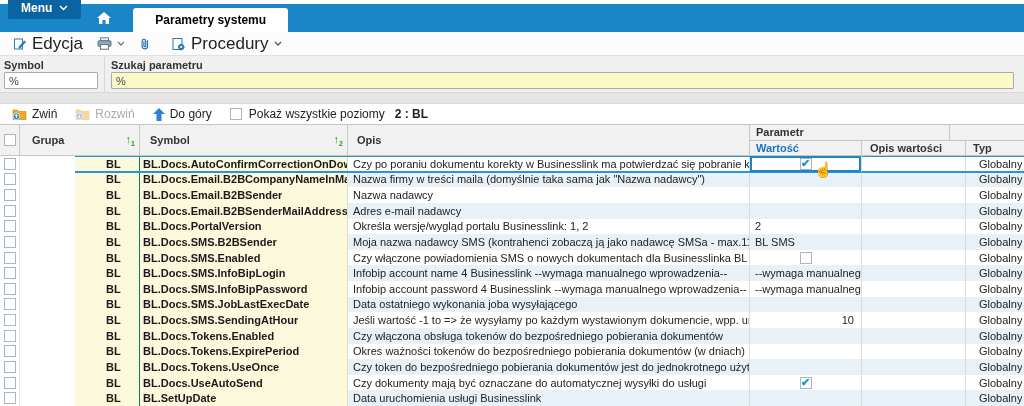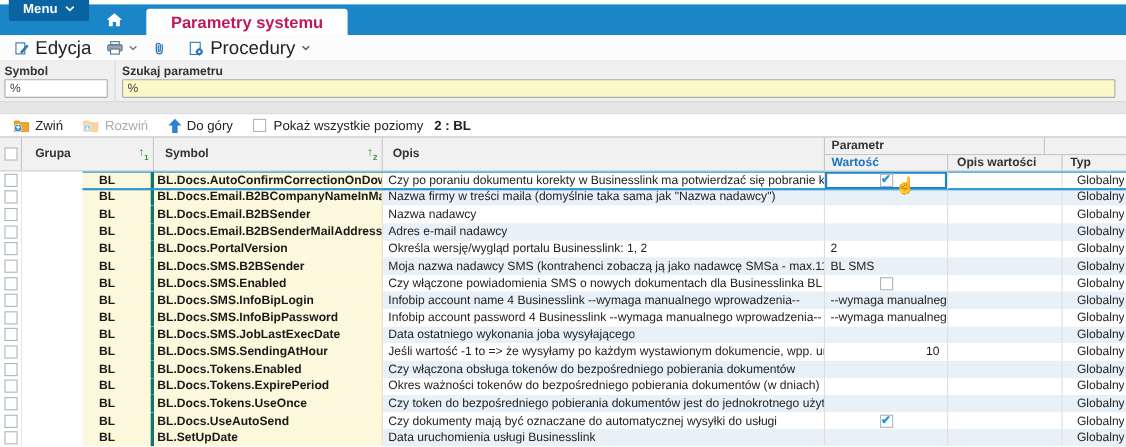--- a/index.html
+++ b/index.html
@@ -13,21 +13,21 @@
   body{width:1024px;height:406px;overflow:hidden;background:#fff;}
   .app{width:1024px;height:406px;position:relative;background:#fff;}
 
   
   .topstrip{height:4px;background:#fff;}
   .topbar{height:28px;background:var(--topbar-blue);display:flex;align-items:flex-end;}
   .menu-btn{height:22px;margin:0 0 20px 8px;padding:0 13px;background:var(--menu-blue);
     color:#fff;font-size:12px;font-weight:bold;display:flex;align-items:center;gap:7px;border-radius:2px;align-self:center;}
   .home-btn{width:30px;height:24px;display:flex;align-items:center;justify-content:center;align-self:center;margin-left:8px;}
   .tab{height:24px;margin-left:14px;padding:0 22px;background:#fff;border-radius:3px 3px 0 0;
-    display:flex;align-items:center;font-size:15px;font-weight:bold;color:#be185d;}
+    display:flex;align-items:center;font-size:12px;font-weight:bold;color:#000000;}
 
   
   .toolbar1{height:24px;background:#FCFCFC;border-bottom:1px solid #E2E2E2;display:flex;align-items:center;padding-left:6px;font-size:17px;color:#222;}
   .tb-item{display:flex;align-items:center;gap:5px;padding:0 7px;height:22px;cursor:default;}
   .tb-sep{width:6px;}
 
   
   .filters{height:36px;background:#F0F0F0;display:flex;}
   .f-left{width:104px;padding:2px 0 0 4px;}
   .f-right{flex:1;border-left:1px solid #D8D8D8;padding:2px 0 0 6px;}
@@ -69,21 +69,21 @@
   .h-opisw{width:104px;padding-left:8px;display:flex;align-items:center;border-right:1px solid var(--header-border);}
   .h-typ{width:58px;padding-left:7px;display:flex;align-items:center;}
 
   .gbody{height:250px;overflow:hidden;}
   .trow{display:flex;height:15.625px;position:relative;background:#fff;}
   .cell{display:flex;align-items:center;font-size:11px;color:#222;}
   .cell .txt{white-space:nowrap;overflow:hidden;}
   .bold{font-weight:bold;color:#1a1a1a;}
   .c-check{width:20px;justify-content:center;border-right:1px solid #E6E6E6;background:#fff;}
   .c-indent{width:55px;background:#fff;}
-  .c-grupa{width:65px;padding-left:15px;background:var(--cell-yellow);border-right:3px solid #0f766e;}
+  .c-grupa{width:65px;padding-left:31px;background:var(--cell-yellow);border-right:1px solid #0f766e;}
   .c-symbol{width:208px;padding-left:3px;background:var(--cell-yellow);border-right:1px solid #E3DFC2;overflow:hidden;}
   .c-opis{width:402px;padding-left:5px;border-right:1px solid var(--grid-line);overflow:hidden;}
   .c-wart{width:112px;border-right:1px solid var(--grid-line);position:relative;padding-left:5px;}
   .c-wart.center{justify-content:center;padding-left:0;}
   .c-wart.right{justify-content:flex-end;padding-right:7px;padding-left:0;}
   .c-opisw{width:104px;border-right:1px solid var(--grid-line);}
   .c-typ{width:58px;padding-left:13px;}
   .trow.alt .c-opis,.trow.alt .c-wart,.trow.alt .c-opisw,.trow.alt .c-typ{background:var(--row-alt);}
   .trow.selected::before,.trow.selected::after{content:"";position:absolute;left:75px;right:0;height:2px;background:var(--selection-blue);z-index:3;}
   .trow.selected::before{top:-1px;}

